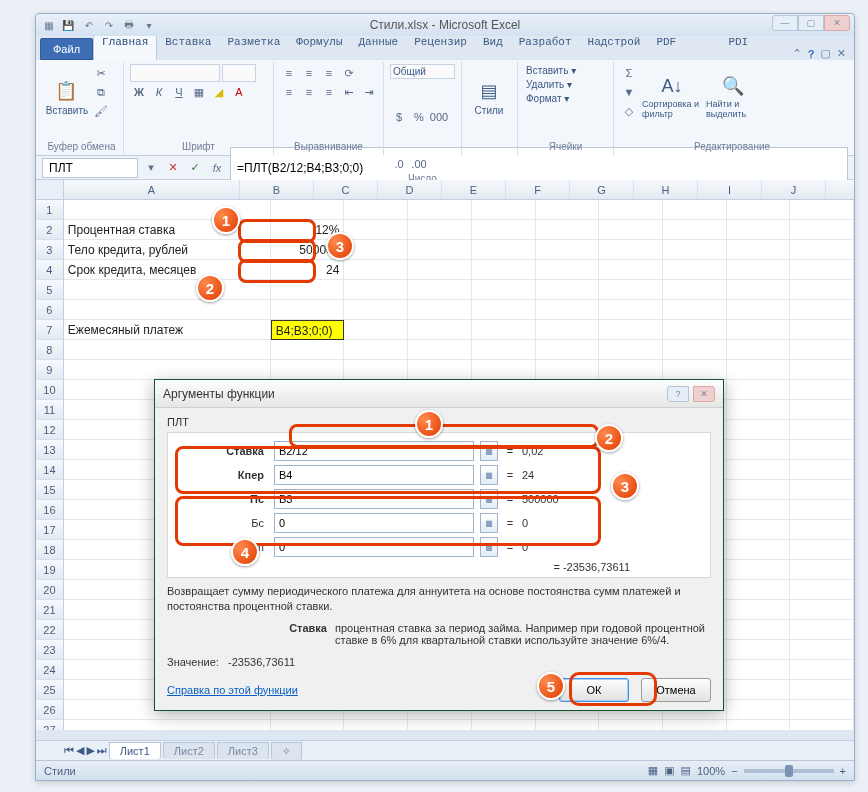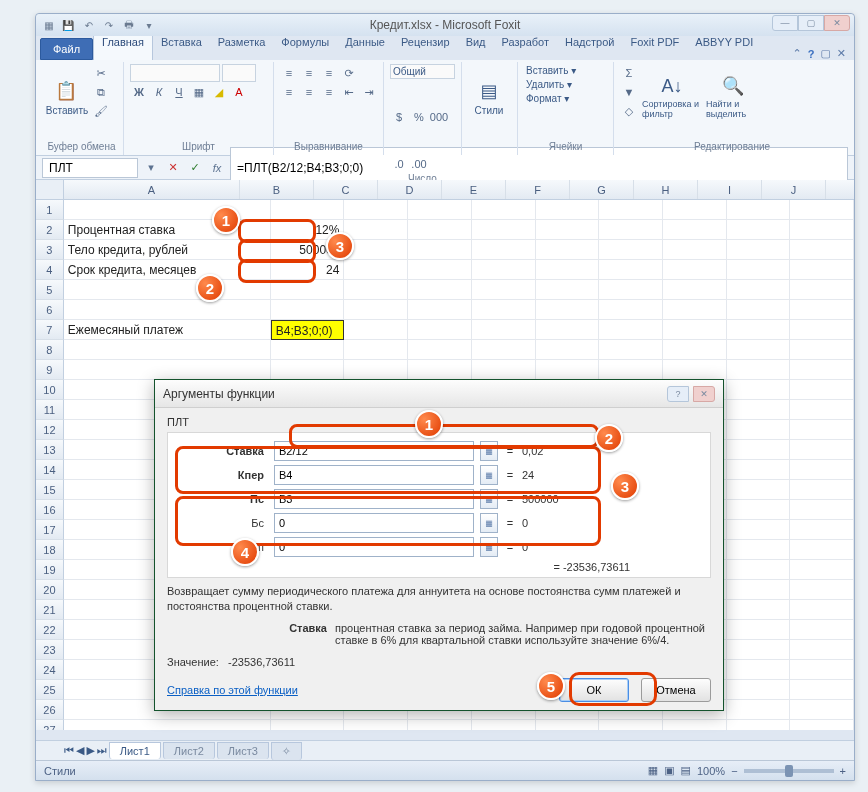--- a/index.html
+++ b/index.html
@@ -12,21 +12,21 @@
 .titlebar .qat { position: absolute; left: 4px; top: 2px; display: flex; gap: 2px; }
 .titlebar .wbtns { position: absolute; right: 4px; top: 1px; display: flex; gap: 0; }
 .wbtn { width: 26px; height: 16px; background: #e6eef8; border: 1px solid #b5c6da; display: flex; align-items: center; justify-content: center; font-size: 9px; color: #7a8aa0; }
 .wbtn:first-child { border-radius: 3px 0 0 3px; }
 .wbtn:last-child { border-radius: 0 3px 3px 0; background: #f0d0ce; border-color: #d7a8a5; }
 .qat-btn { width: 18px; height: 18px; display: flex; align-items: center; justify-content: center; font-size: 10px; color: #6b7b91; }
 
 
 .tabs { height: 24px; display: flex; align-items: flex-end; padding-left: 4px; background: transparent; }
 .file-tab { background: #3e6db5; color: #fff; padding: 4px 12px; border-radius: 2px 2px 0 0; font-size: 11px; border: 1px solid #2c5a9e; }
-.tab { padding: 12px 8px; color: #3b5a86; font-size: 11px; }
+.tab { padding: 12px 8px; color: #3b5a86; font-size: 11px; font-family: Liberation Mono, monospace; }
 .tab.active { background: #f5f9fd; border: 1px solid #b7c7dd; border-bottom: none; border-radius: 2px 2px 0 0; color: #2b4a7a; }
 .help-icons { margin-left: auto; display: flex; gap: 6px; padding-right: 8px; align-items: center; color: #5c7aa8; font-size: 11px; }
 
 
 .ribbon { height: 96px; background: #f3f7fb; border-bottom: 1px solid #c1cfe0; display: flex; padding: 2px 4px 0; }
 .group { border-right: 1px solid #d4deec; padding: 2px 6px; display: flex; flex-direction: column; justify-content: space-between; position: relative; }
 .group-label { text-align: center; font-size: 10px; color: #6e7e95; padding-bottom: 1px; }
 .group-body { flex: 1; display: flex; align-items: flex-start; gap: 4px; }
 .big-btn { width: 42px; height: 66px; display: flex; flex-direction: column; align-items: center; justify-content: center; gap: 2px; color: #3b5a86; font-size: 10px; }
 .big-btn .ico { width: 24px; height: 24px; display: flex; align-items: center; justify-content: center; font-size: 18px; }
@@ -102,21 +102,21 @@
 
   <div class="titlebar">
     <div class="qat">
       <span class="qat-btn">▦</span>
       <span class="qat-btn">💾</span>
       <span class="qat-btn">↶</span>
       <span class="qat-btn">↷</span>
       <span class="qat-btn">🖶</span>
       <span class="qat-btn">▾</span>
     </div>
-    <span class="title">Кредит.xlsx - Microsoft Foxit</span>
+    <span class="title">Стили.xlsx - Microsoft Excel</span>
     <div class="wbtns">
       <span class="wbtn">—</span>
       <span class="wbtn">▢</span>
       <span class="wbtn">✕</span>
     </div>
   </div>
 
   <div class="tabs">
     <span class="file-tab">Файл</span>
     <span class="tab active">Главная</span>

